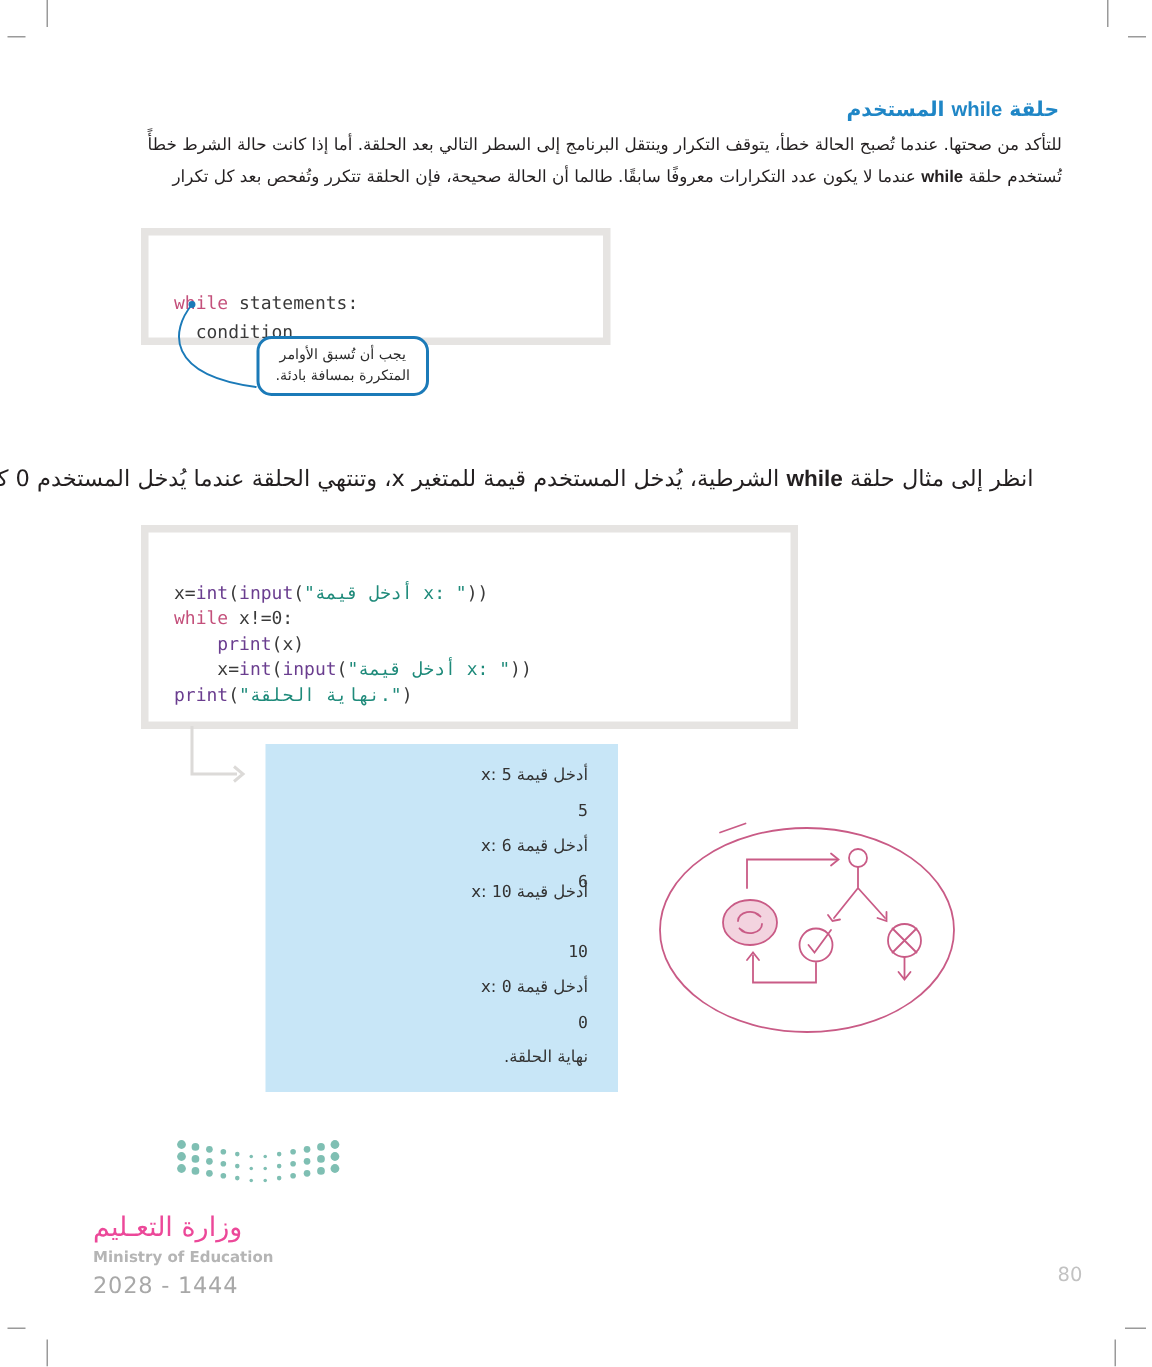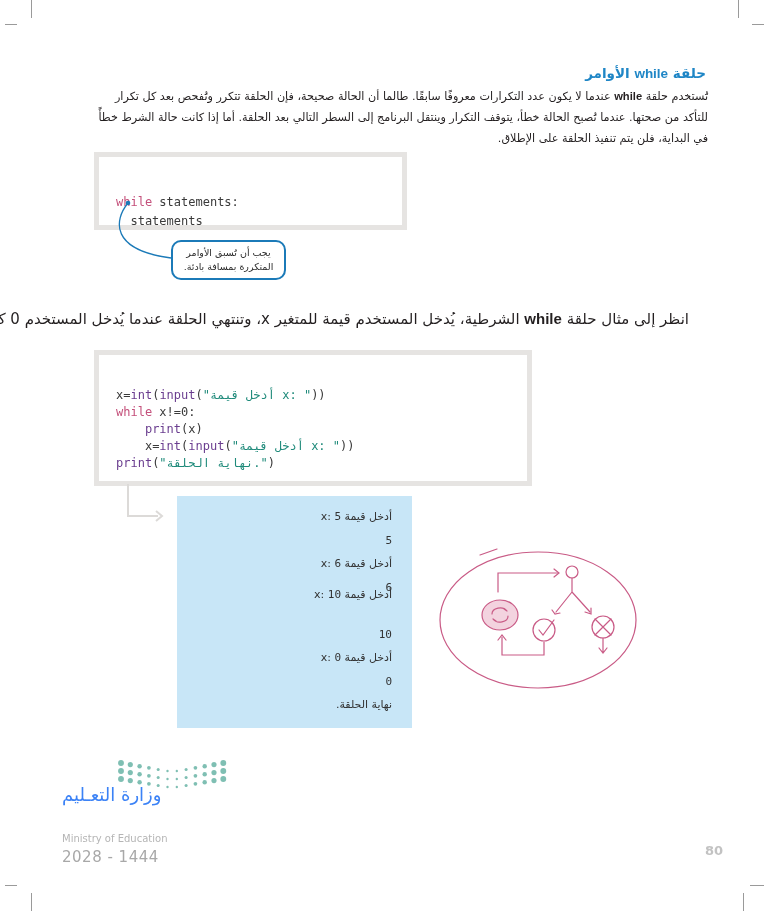--- a/index.html
+++ b/index.html
@@ -9,63 +9,62 @@
   .title { position:absolute; right:62px; top:65px; font-size:13.5px; font-weight:bold; color:#1f86c6; direction:rtl; white-space:nowrap; }
   .title .kw { font-family:"Liberation Sans", sans-serif; font-weight:bold; }
   .para { position:absolute; right:60px; left:86px; top:86px; font-size:11.2px; line-height:21px; direction:rtl; text-align:justify; }
   .para p { margin:0; }
   .kwb { font-weight:bold; font-family:"Liberation Sans", sans-serif; }
   .codebox { position:absolute; background:#fff; border:5px solid #e6e4e2; box-sizing:border-box; }
   .code { font-family:"DejaVu Sans Mono", monospace; font-size:12px; color:#3a3a3a; white-space:pre; direction:ltr; }
   .k { color:#c4507b; }
   .b { color:#6a3d8f; }
   .s { color:#1e8a7a; }
-  .callout { position:absolute; left:171px; top:240px; width:115px; height:40px; border:2px solid #1b7ab8; border-radius:10px; box-sizing:border-box;
+  .callout { position:absolute; left:171px; top:224px; width:115px; height:40px; border:2px solid #1b7ab8; border-radius:10px; box-sizing:border-box;
              font-size:9.5px; line-height:14px; text-align:center; direction:rtl; color:#2b2b2b; padding-top:4px; background:#fff; }
   .intro2 { position:absolute; right:79px; top:310px; font-size:15px; direction:rtl; white-space:nowrap; }
   .outbox { position:absolute; left:177px; top:496px; width:235px; height:232px; background:#c8e6f7; }
   .outline { position:absolute; right:20px; font-size:11px; direction:rtl; color:#333; white-space:nowrap; }
   .outline .m { font-family:"DejaVu Sans Mono", monospace; }
-  .logo-ar { position:absolute; left:62px; top:784px; font-size:18px; color:#3b82f6; direction:rtl; letter-spacing:1px; }
-  .logo-en { position:absolute; left:62px; top:833px; font-size:10px; color:#b5b5b5; }
+  .logo-ar { position:absolute; left:62px; top:808px; font-size:18px; color:#ec4899; direction:rtl; letter-spacing:1px; }
+  .logo-en { position:absolute; left:62px; top:833px; font-size:10px; color:#b5b5b5;font-weight:bold; }
   .logo-yr { position:absolute; left:62px; top:848px; font-size:15px; color:#a8a8a8; letter-spacing:0.5px; }
-  .pagenum { position:absolute; left:705px; top:843px; font-size:13px; font-weight:bold; color:#c2c2c2; }
+  .pagenum { position:absolute; left:705px; top:843px; font-size:13px; font-weight:normal; color:#c2c2c2; }
 </style>
 </head>
 <body>
 
 <div class="crop" style="left:31px;top:0;width:1px;height:18px;"></div>
 <div class="crop" style="left:5px;top:24px;width:12px;height:1px;"></div>
 <div class="crop" style="left:738px;top:0;width:1px;height:18px;"></div>
 <div class="crop" style="left:752px;top:24px;width:12px;height:1px;"></div>
 <div class="crop" style="left:5px;top:885px;width:12px;height:1px;"></div>
 <div class="crop" style="left:31px;top:893px;width:1px;height:18px;"></div>
 <div class="crop" style="left:750px;top:885px;width:14px;height:1px;"></div>
 <div class="crop" style="left:743px;top:893px;width:1px;height:18px;"></div>
 
 <div class="title">
   <span>حلقة</span>
   <span class="kw">while</span>
-  <span>الأوامر</span>
+  <span>المستخدم</span>
 </div>
 
 <div class="para">
+  <p>للتأكد من صحتها. عندما تُصبح الحالة خطأ، يتوقف التكرار وينتقل البرنامج إلى السطر التالي بعد الحلقة. أما إذا كانت حالة الشرط خطأً</p>
   <p>
     <span>تُستخدم حلقة</span>
     <span class="kwb">while</span>
     <span>عندما لا يكون عدد التكرارات معروفًا سابقًا. طالما أن الحالة صحيحة، فإن الحلقة تتكرر وتُفحص بعد كل تكرار</span>
   </p>
-  <p>للتأكد من صحتها. عندما تُصبح الحالة خطأ، يتوقف التكرار وينتقل البرنامج إلى السطر التالي بعد الحلقة. أما إذا كانت حالة الشرط خطأً</p>
-  <p>في البداية، فلن يتم تنفيذ الحلقة على الإطلاق.</p>
 </div>
 
 <div class="codebox" style="left:94px;top:152px;width:313px;height:78px;">
   <div class="code" style="position:absolute;left:17px;top:17px;line-height:19px;">
 <span class="k">while</span><span> statements:</span>
-<span>  statements</span></div>
+<span>  condition</span></div>
 </div>
 
 <svg style="position:absolute;left:100px;top:190px;" width="90" height="80">
   <path d="M28 13 C 14 30, 10 60, 71 68" fill="none" stroke="#1b7ab8" stroke-width="1.3"></path>
   <circle cx="28" cy="13" r="2.3" fill="#1b7ab8"></circle>
 </svg>
 <div class="callout">
   <div>يجب أن تُسبق الأوامر</div>
   <div>المتكررة بمسافة بادئة.</div>
 </div>

